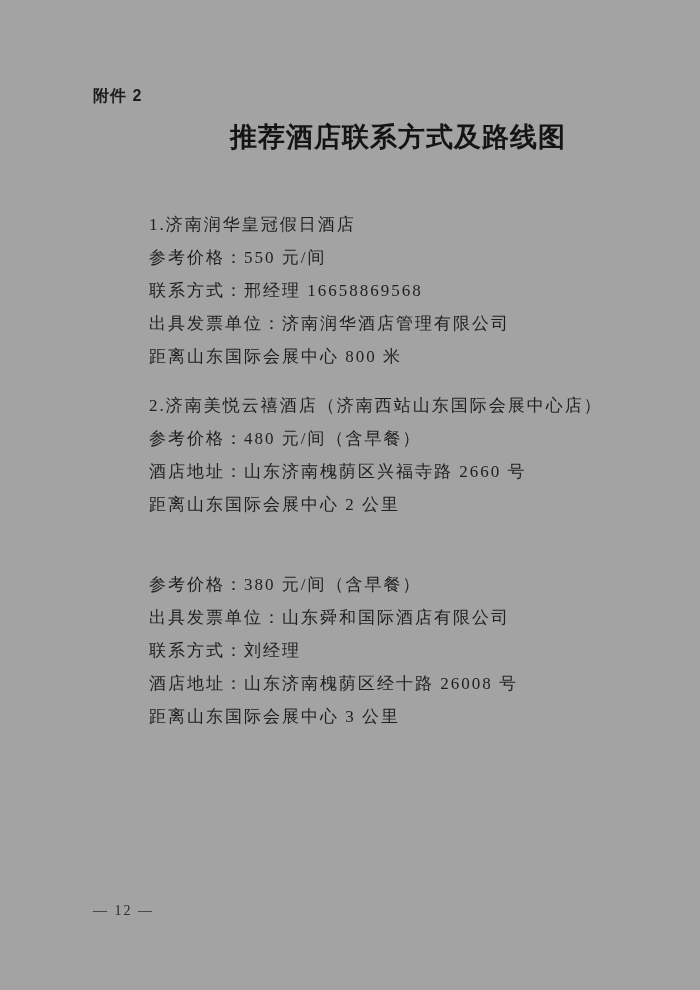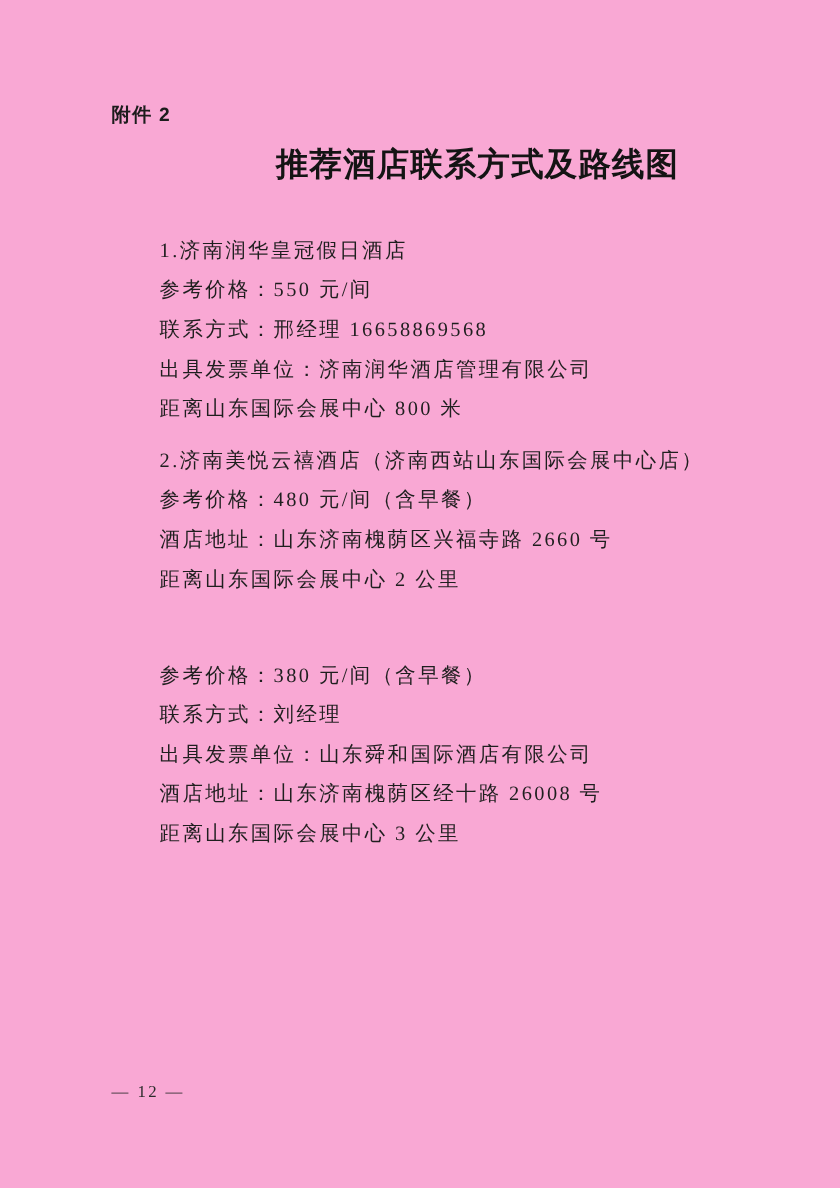--- a/index.html
+++ b/index.html
@@ -4,21 +4,21 @@
 <style>
   html, body {
     margin: 0;
     padding: 0;
     background: #ffffff;
   }
   .page {
     position: relative;
     width: 700px;
     height: 990px;
-    background: #f9a8d4;
+    background: #a3a3a3;
     overflow: hidden;
   }
   .attachment-label {
     position: absolute;
     left: 93px;
     top: 86px;
     font-family: "Liberation Sans", sans-serif;
     font-size: 16px;
     font-weight: bold;
     color: #1c1c1c;
@@ -44,21 +44,21 @@
     position: absolute;
     left: 133px;
     top: 192px;
     right: 20px;
     font-family: "Liberation Serif", serif;
     font-size: 17px;
     color: #1f1f1f;
     letter-spacing: 2px;
   }
   .hotel-block {
-    margin: 0;
+    margin: 16px;
     padding: 0;
   }
   .hotel-block.second { margin-top: 10px; }
   .hotel-block.third  { margin-top: 47px; }
   .doc-line {
     height: 33px;
     line-height: 33px;
     white-space: nowrap;
   }
   .page-number {
@@ -93,22 +93,22 @@
 
     <section class="hotel-block second">
       <div class="doc-line">2.济南美悦云禧酒店（济南西站山东国际会展中心店）</div>
       <div class="doc-line">参考价格：480 元/间（含早餐）</div>
       <div class="doc-line">酒店地址：山东济南槐荫区兴福寺路 2660 号</div>
       <div class="doc-line">距离山东国际会展中心 2 公里</div>
     </section>
 
     <section class="hotel-block third">
       <div class="doc-line">参考价格：380 元/间（含早餐）</div>
+      <div class="doc-line">出具发票单位：山东舜和国际酒店有限公司</div>
       <div class="doc-line">联系方式：刘经理</div>
-      <div class="doc-line">出具发票单位：山东舜和国际酒店有限公司</div>
       <div class="doc-line">酒店地址：山东济南槐荫区经十路 26008 号</div>
       <div class="doc-line">距离山东国际会展中心 3 公里</div>
     </section>
 
   </div>
 
   <div class="page-number">— 12 —</div>
 
 </div>
 

